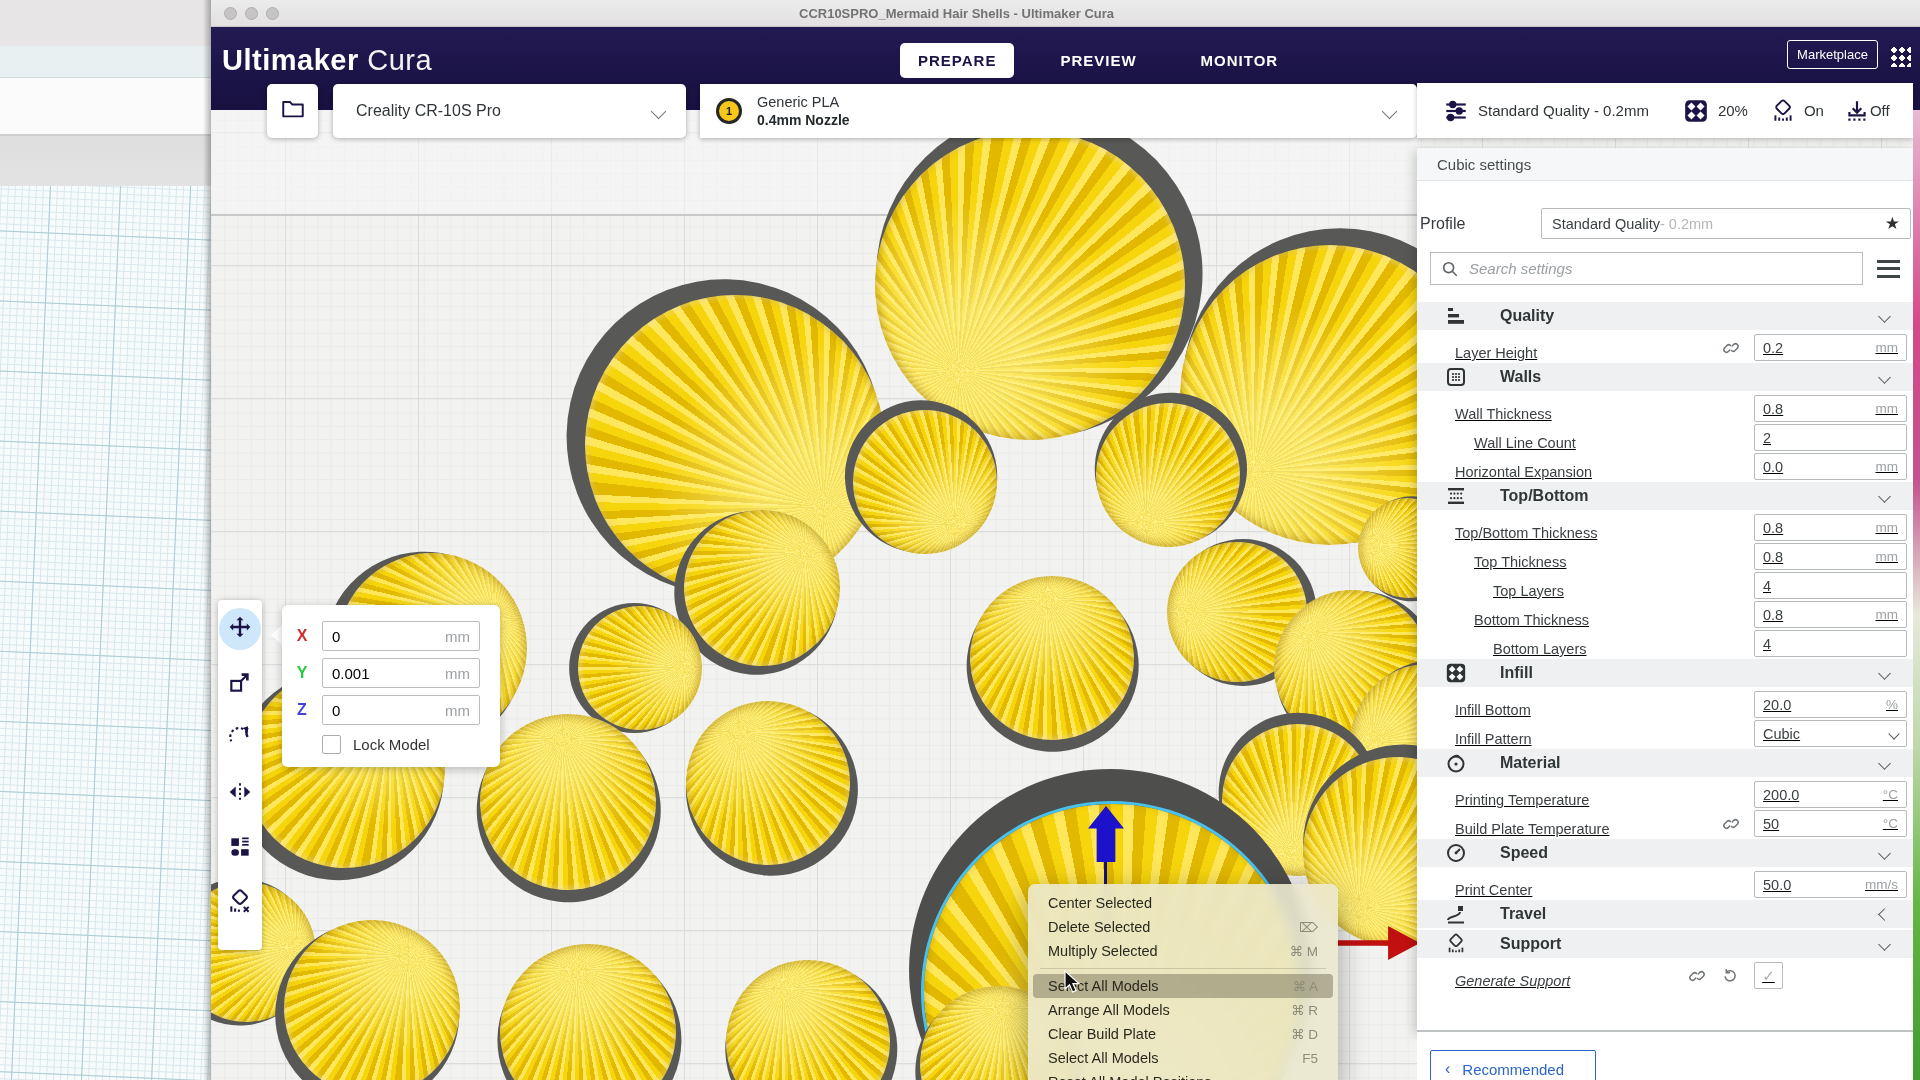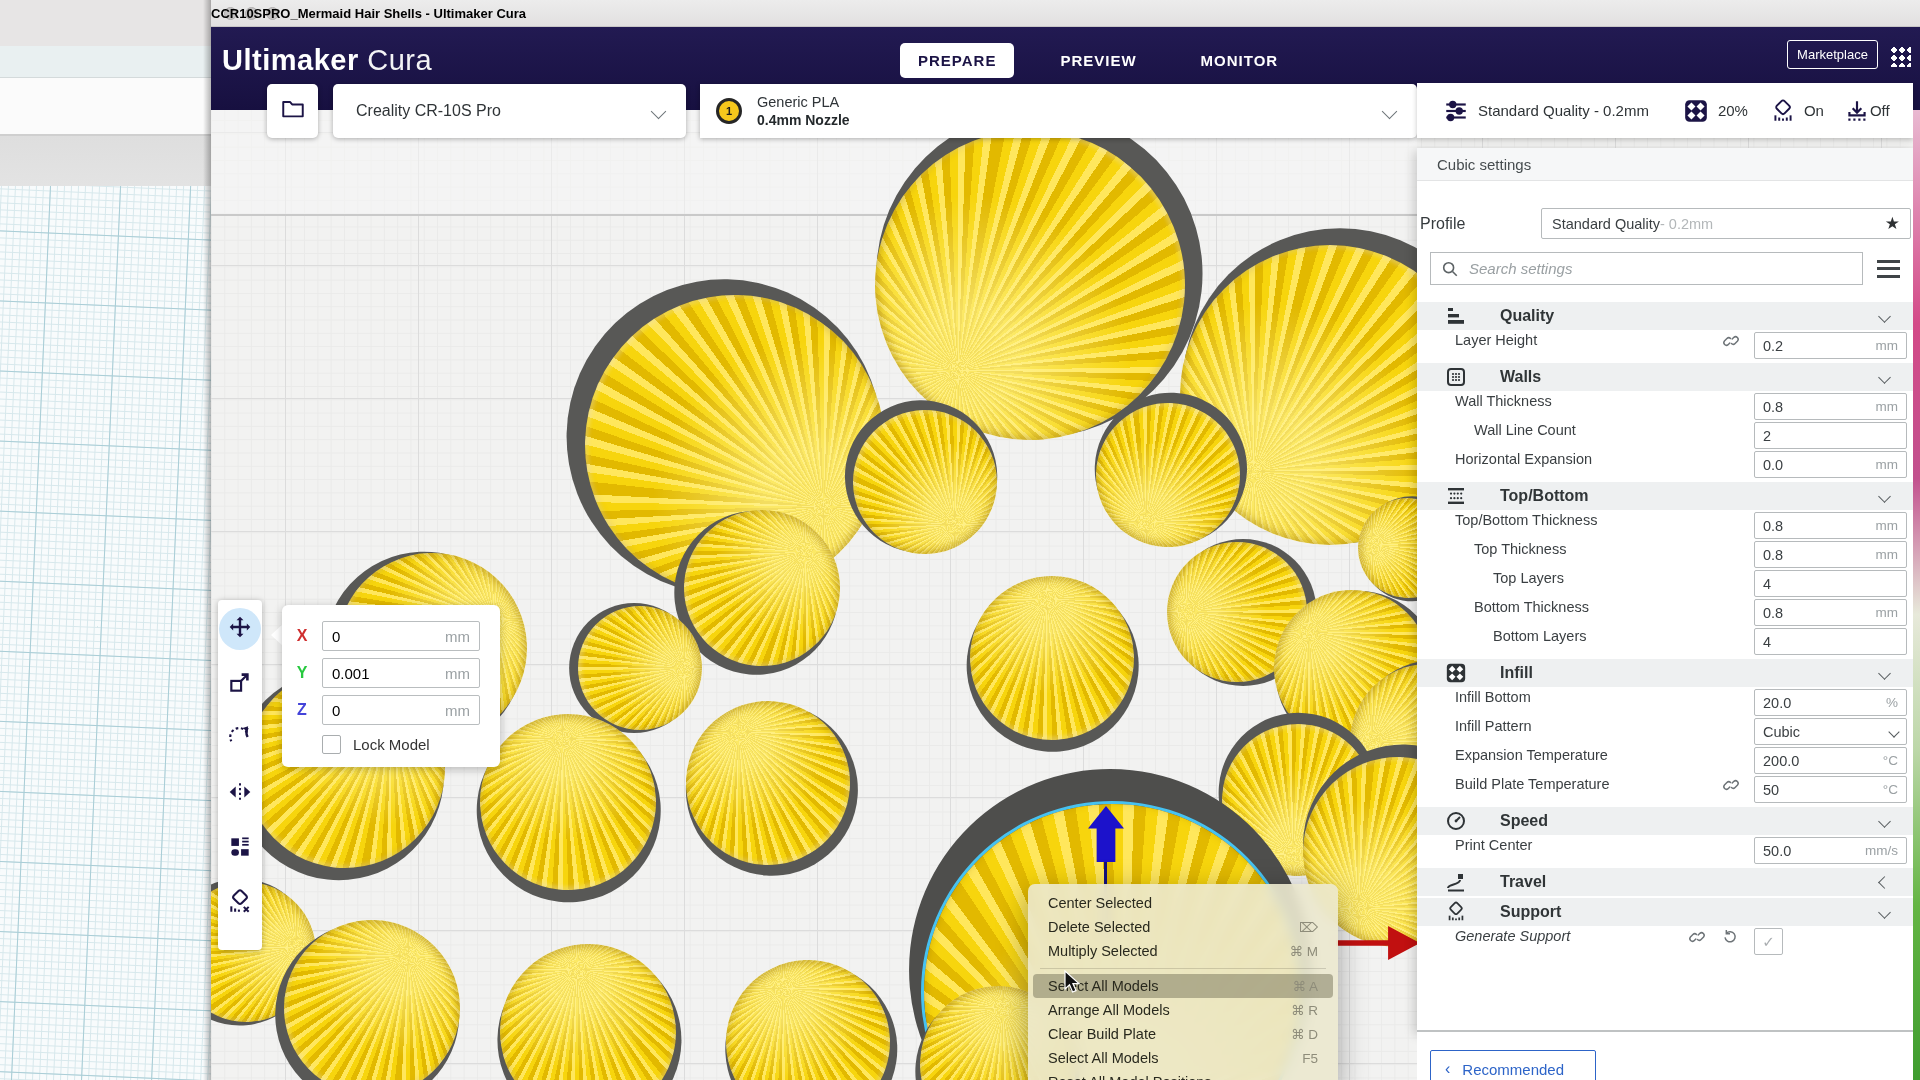--- a/index.html
+++ b/index.html
@@ -22,21 +22,21 @@
       linear-gradient(#d7e8ec 1px, transparent 1px),
       linear-gradient(90deg,#d7e8ec 1px, transparent 1px);
     background-size:70px 70px,70px 70px,7px 7px,7px 7px;
     transform:rotate(2.5deg);
   }
   .win-shadow { left:203px; top:0; width:8px; height:1080px; background:linear-gradient(90deg,rgba(0,0,0,0),rgba(0,0,0,.28)); }
 
   
   .titlebar { left:211px; top:0; width:1709px; height:27px; background:linear-gradient(#ececec,#e2e0e0); border-bottom:1px solid #c8c6c6; }
   .tl-dot { top:7px; width:13px; height:13px; border-radius:50%; background:#c6c4c4; border:1px solid #b0aeae; }
-  .win-title { left:211px; top:6px; width:1491px; font-size:13px; font-weight:700; color:#000000; }
+  .win-title { left:211px; top:6px; width:1491px; text-align:center; font-size:13px; font-weight:700; color:#737373; }
 
   
   .viewport { left:211px; top:27px; width:1709px; height:1053px;
     background-color:#f2f2f1;
     background-image:
       linear-gradient(#dcdcdc 1px, transparent 1px),
       linear-gradient(90deg,#dcdcdc 1px, transparent 1px),
       linear-gradient(#eaeae9 1px, transparent 1px),
       linear-gradient(90deg,#eaeae9 1px, transparent 1px);
     background-size:133px 133px,133px 133px,13.3px 13.3px,13.3px 13.3px;
@@ -107,21 +107,21 @@
   .search-box { width:450px; height:33px; border:1px solid #b6babc; display:flex; align-items:center; padding:0 10px; }
   .search-box .ph { margin-left:10px; font-size:15px; font-style:italic; color:#9aa0a3; }
   .hamburger { margin-left:14px; width:24px; display:flex; flex-direction:column; gap:4.5px; }
   .hamburger i { display:block; height:3px; background:#3f4447; }
   .sections { position:absolute; left:0; top:152px; width:100%; }
   .band { height:28px; margin:2px 0; background:#eef0f1; display:flex; align-items:center; }
   .band .icon { width:22px; height:22px; margin-left:28px; }
   .band .blabel { margin-left:33px; font-size:16px; font-weight:700; color:#303537; flex:1; }
   .band .bchev { width:9px; height:9px; border-right:1.8px solid #54595c; border-bottom:1.8px solid #54595c; transform:rotate(45deg); margin-right:24px; }
   .band .bchev.collapsed { transform:rotate(135deg); }
-  .srow { height:29px; display:flex; align-items:flex-start; }
+  .srow { height:29px; display:flex; align-items:flex-end;text-decoration:underline; }
   .srow .rlabel { flex:1; font-size:14.5px; color:#3a3f42; }
   .srow .rlabel.italic { font-style:italic; }
   .srow .ricon { width:26px; height:22px; margin-right:8px; }
   .ctrl-zone { width:156px; margin-right:3px; display:flex; }
   .ctrl { width:153px; height:27px; border:1px solid #b6babc; border-radius:2px; background:#fff;
     display:flex; align-items:center; justify-content:space-between; padding:0 8px; font-size:14.5px; }
   .ctrl .v { color:#3a3f42; } .ctrl .u { color:#9ba1a4; font-size:13.5px; }
   .ctrl .selchev { width:8px; height:8px; border-right:1.6px solid #54595c; border-bottom:1.6px solid #54595c; transform:rotate(45deg); }
   .checkbox { width:29px; height:27px; border:1px solid #b6babc; border-radius:2px; display:flex; align-items:center; justify-content:center;
     color:#a9adb0; font-size:15px; }
@@ -557,22 +557,31 @@
         </div>
         <div class="srow">
           <span class="rlabel" style="padding-left:38px">Infill Pattern</span>
           <span class="ctrl-zone">
             <span class="ctrl">
               <span class="v">Cubic</span>
               <span class="selchev"></span>
             </span>
           </span>
         </div>
-        <div class="srow">
-          <span class="rlabel" style="padding-left:38px">Expansion Temperature</span>
+        <div class="band">
+          <span class="icon"><svg viewBox="0 0 22 22" width="22" height="22">
+              <circle cx="11" cy="12" r="7.5" fill="none" stroke="#2e3336" stroke-width="2"></circle>
+              <circle cx="11" cy="12" r="1.6" fill="#2e3336"></circle>
+              <path d="M9 4.5c1.5-1 3.5-1 5 0" fill="none" stroke="#2e3336" stroke-width="1.6"></path>
+            </svg></span>
+          <span class="blabel">Material</span>
+          <span class="bchev"></span>
+        </div>
+        <div class="srow">
+          <span class="rlabel" style="padding-left:38px">Printing Temperature</span>
           <span class="ctrl-zone">
             <span class="ctrl">
               <span class="v">200.0</span>
               <span class="u">°C</span>
             </span>
           </span>
         </div>
         <div class="srow">
           <span class="rlabel" style="padding-left:38px">Build Plate Temperature</span>
           <span class="ricon"><svg viewBox="0 0 22 22" width="22" height="18">

